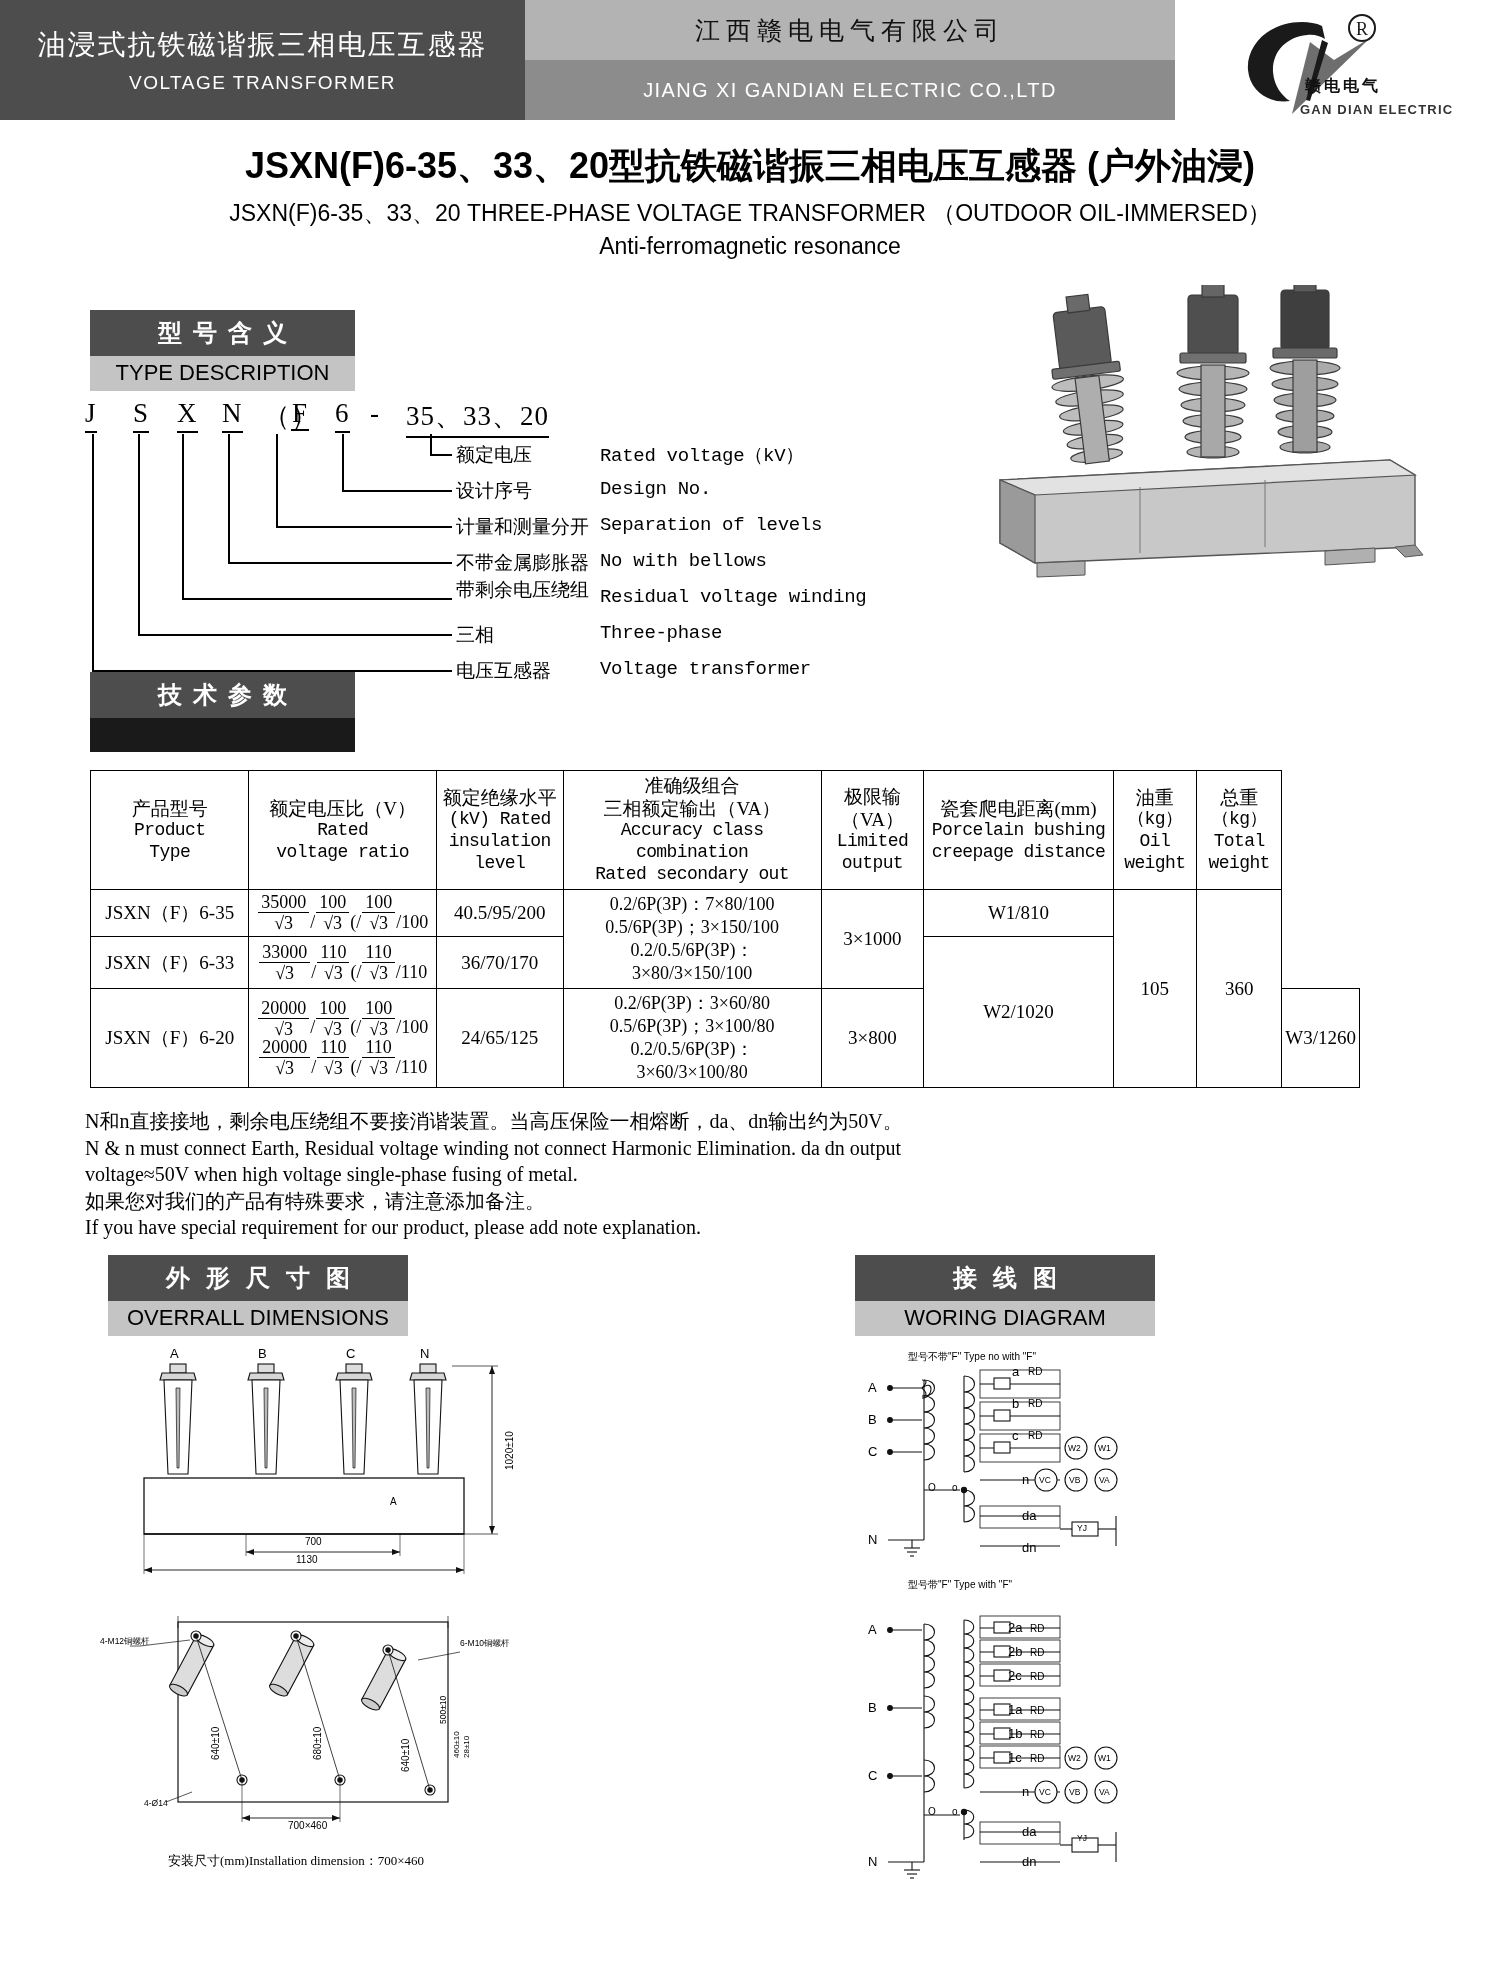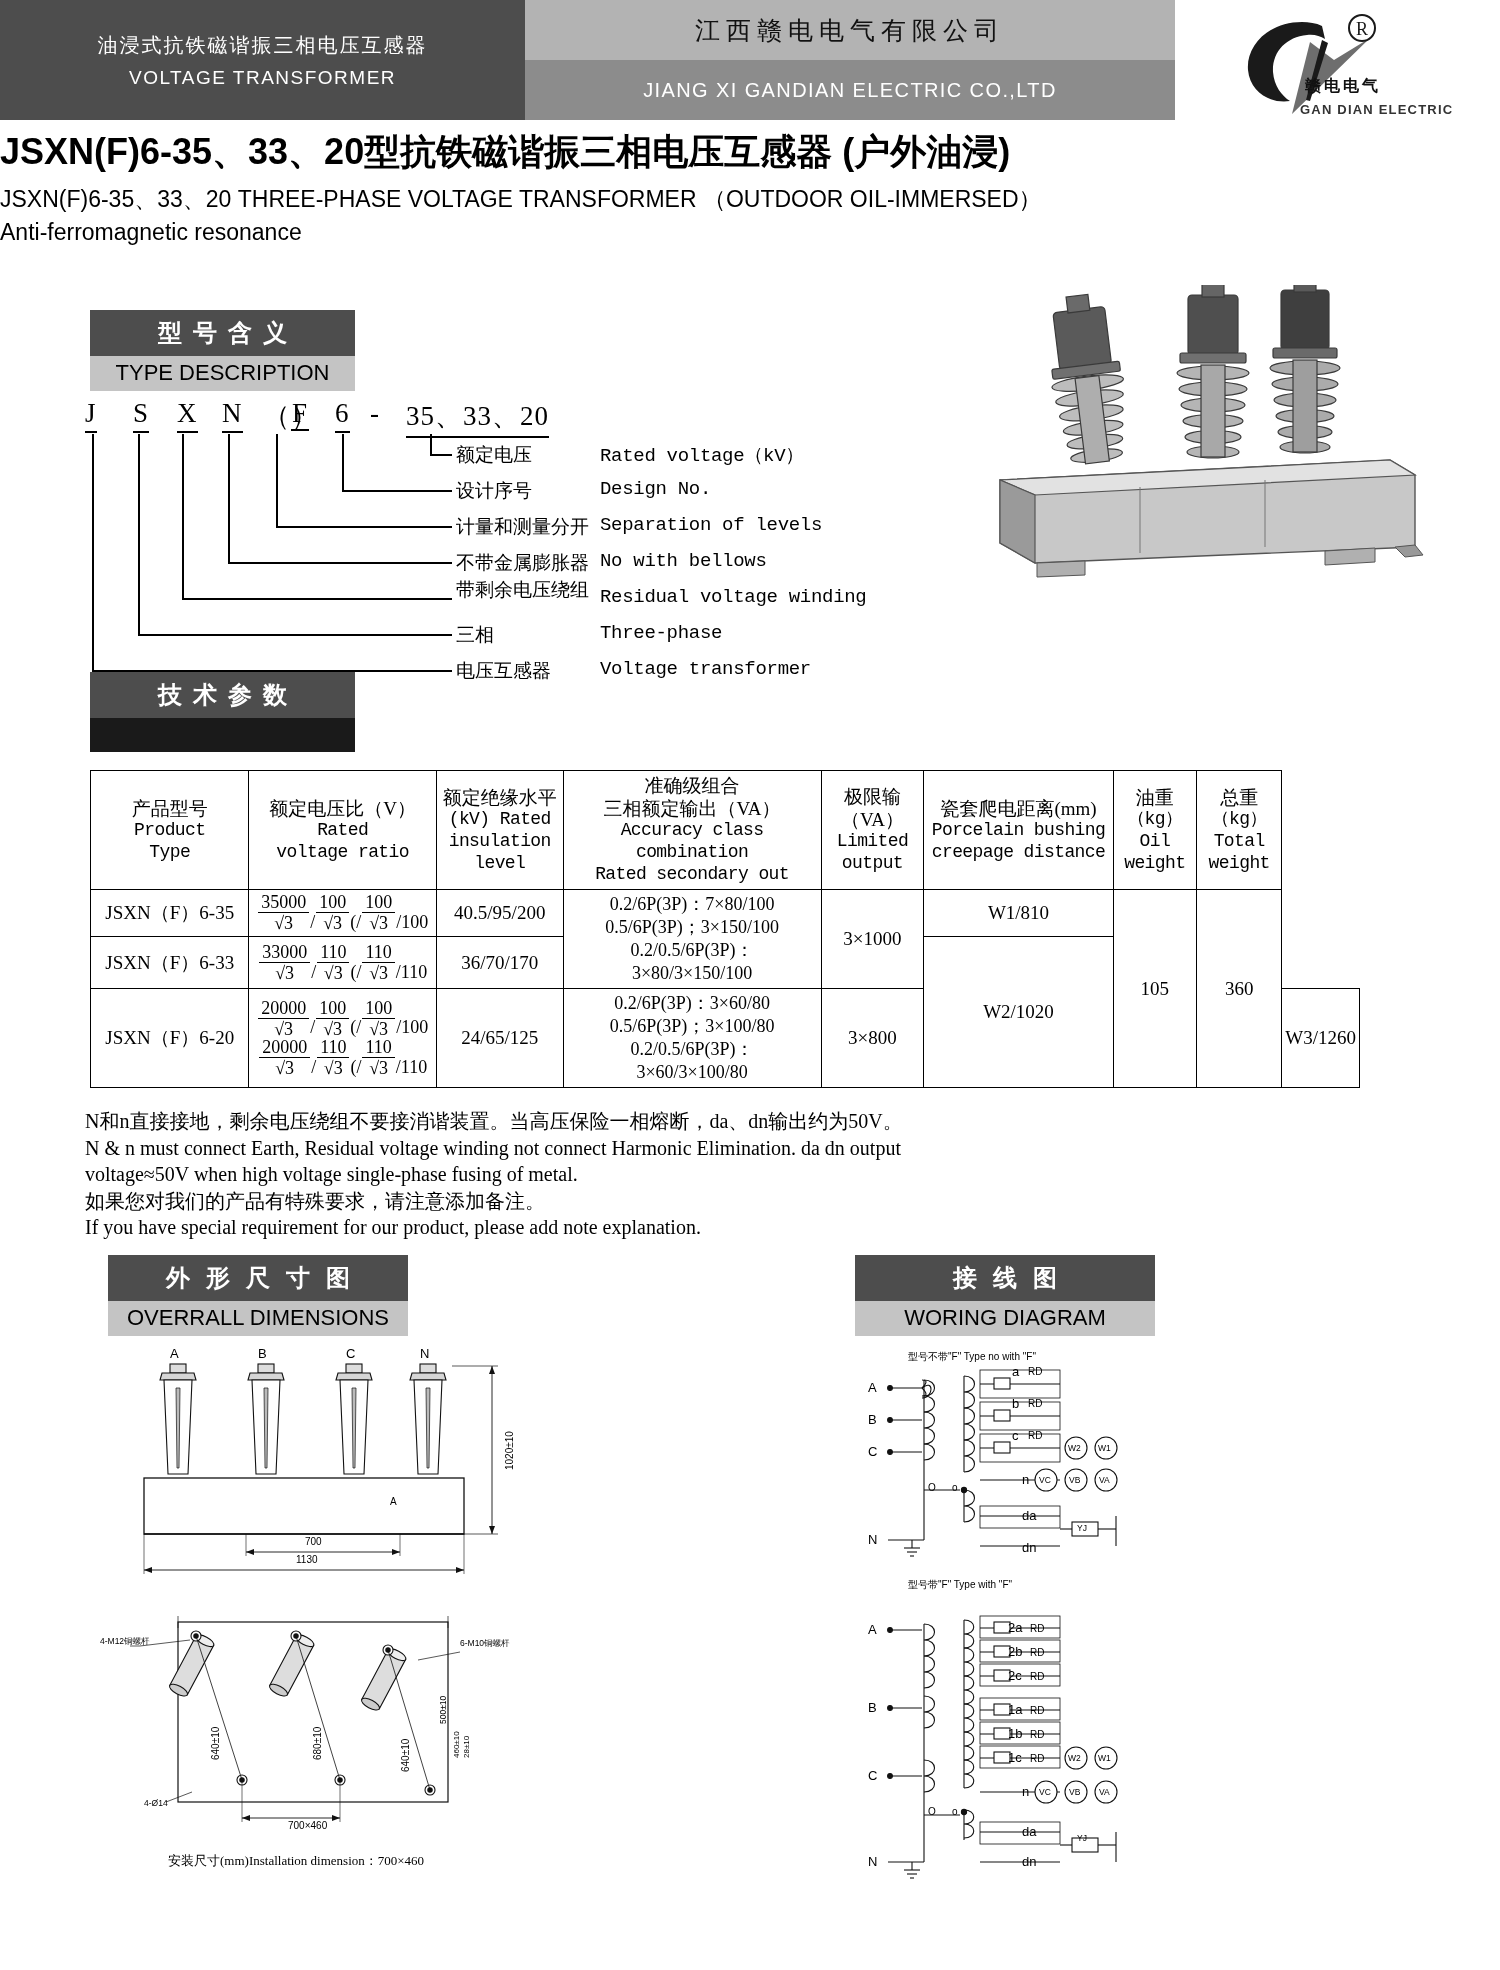--- a/index.html
+++ b/index.html
@@ -13,21 +13,21 @@
     overflow:hidden;
   }
 
   
   .header { display:flex; width:1500px; height:120px; margin:0; padding:0; }
   .hdr-dark {
     width:525px; background:#4d4d4d; color:#fff;
     display:flex; flex-direction:column; align-items:center; justify-content:center;
     font-family:"Liberation Sans", sans-serif;
   }
-  .hdr-dark .cn { font-size:20px; letter-spacing:2px; font-weight:400; }
+  .hdr-dark .cn { font-size:28px; letter-spacing:2px; font-weight:400; }
   .hdr-dark .en { font-size:19px; letter-spacing:1.5px; margin-top:8px; }
   .hdr-mid { width:650px; display:flex; flex-direction:column; }
   .hdr-mid .top {
     flex:1; background:#b3b3b3; display:flex; align-items:center; justify-content:center;
     font-family:"Liberation Sans", sans-serif; font-size:25px; letter-spacing:6px; color:#111;
   }
   .hdr-mid .bot {
     flex:1; background:#8c8c8c; display:flex; align-items:center; justify-content:center;
     font-family:"Liberation Sans", sans-serif; font-size:20px; letter-spacing:1.4px; color:#fff;
   }
@@ -36,21 +36,21 @@
   .logo-cn {
     position:absolute; left:95px; top:72px; font-size:16px; letter-spacing:3px;
     font-family:"Liberation Sans", sans-serif; font-weight:bold; color:#111;
   }
   .logo-en {
     position:absolute; left:90px; top:98px; font-size:13px; letter-spacing:1.2px;
     font-family:"Liberation Sans", sans-serif; font-weight:bold; color:#333;
   }
 
   
-  .title-block { text-align:left; padding-top:8px; }
+  .title-block { text-align:center; padding-top:22px; }
   .title-cn {
     font-family:"Liberation Sans", sans-serif; font-weight:bold;
     font-size:36px; letter-spacing:0px; white-space:nowrap;
   }
   .title-en {
     font-family:"Liberation Sans", sans-serif;
     font-size:23px; margin-top:7px; white-space:nowrap;
   }
   .title-en2 {
     font-family:"Liberation Sans", sans-serif;

